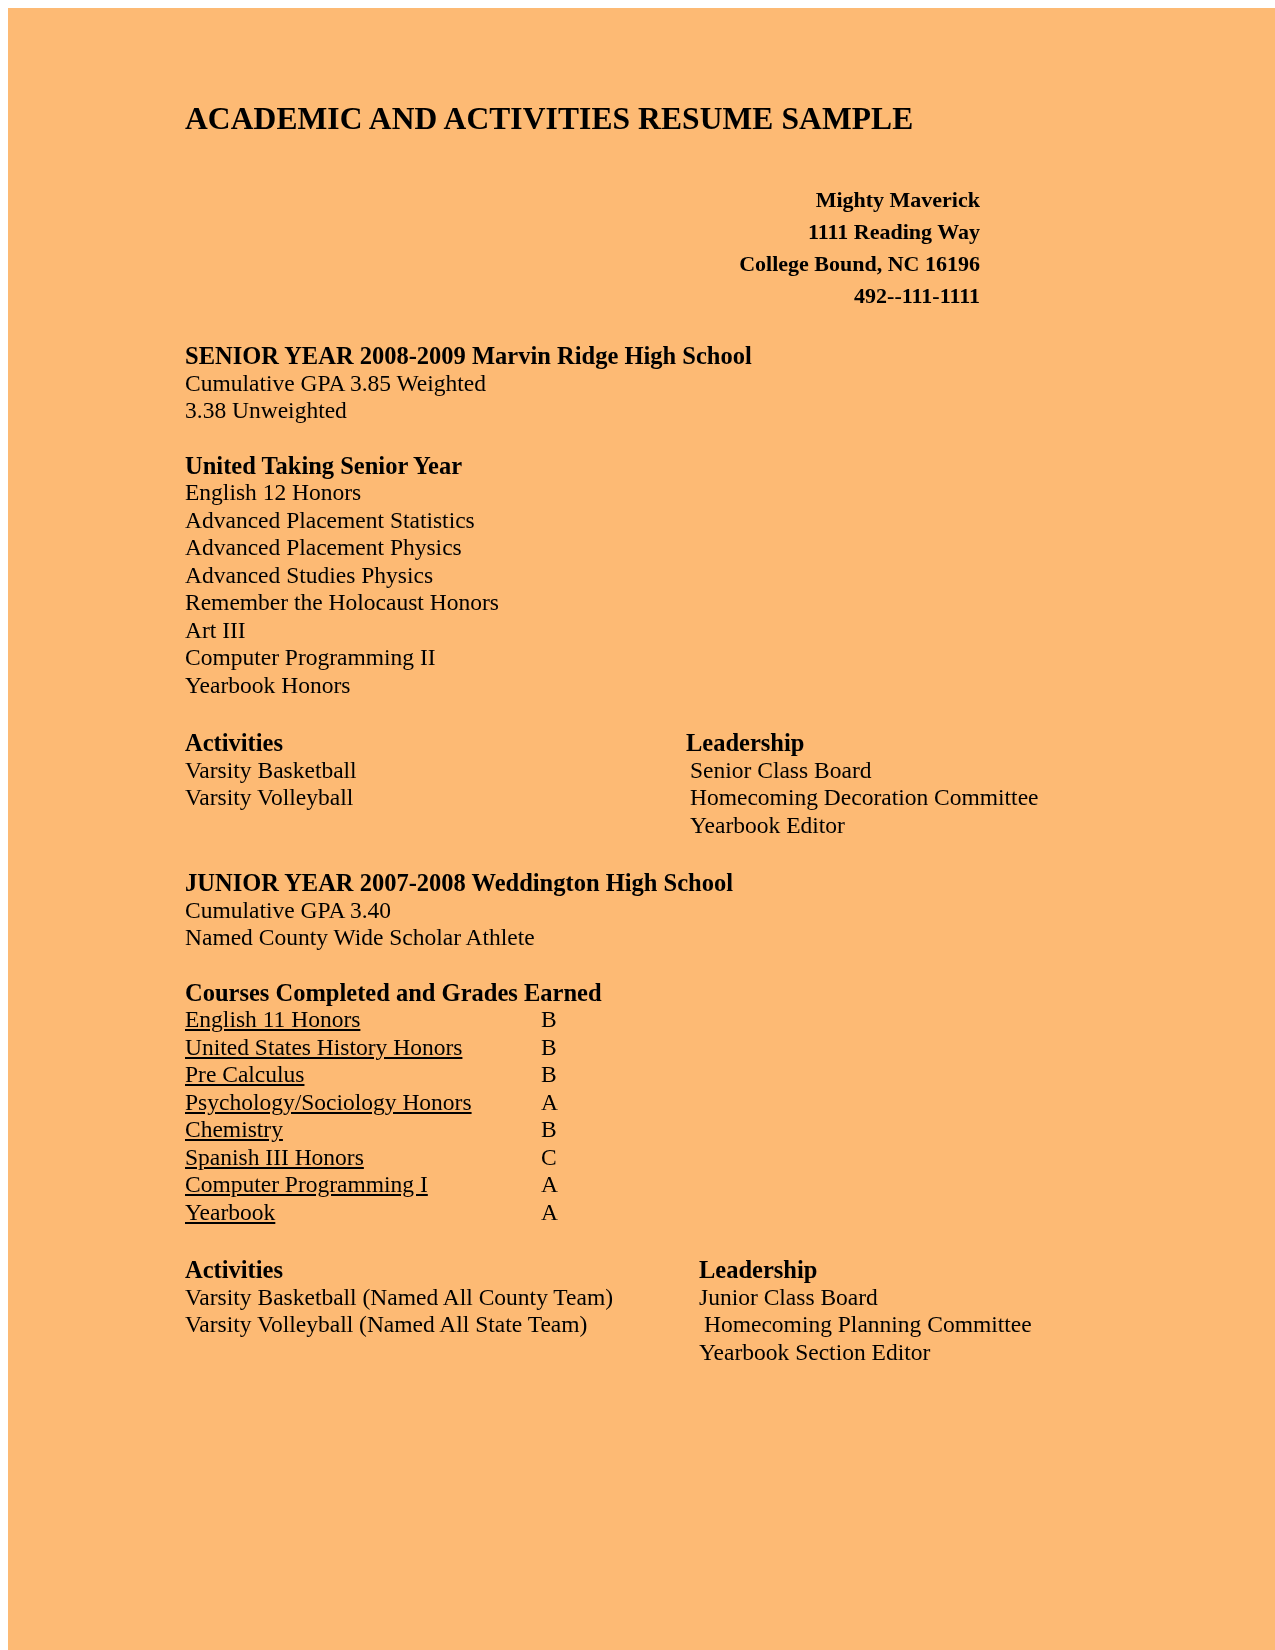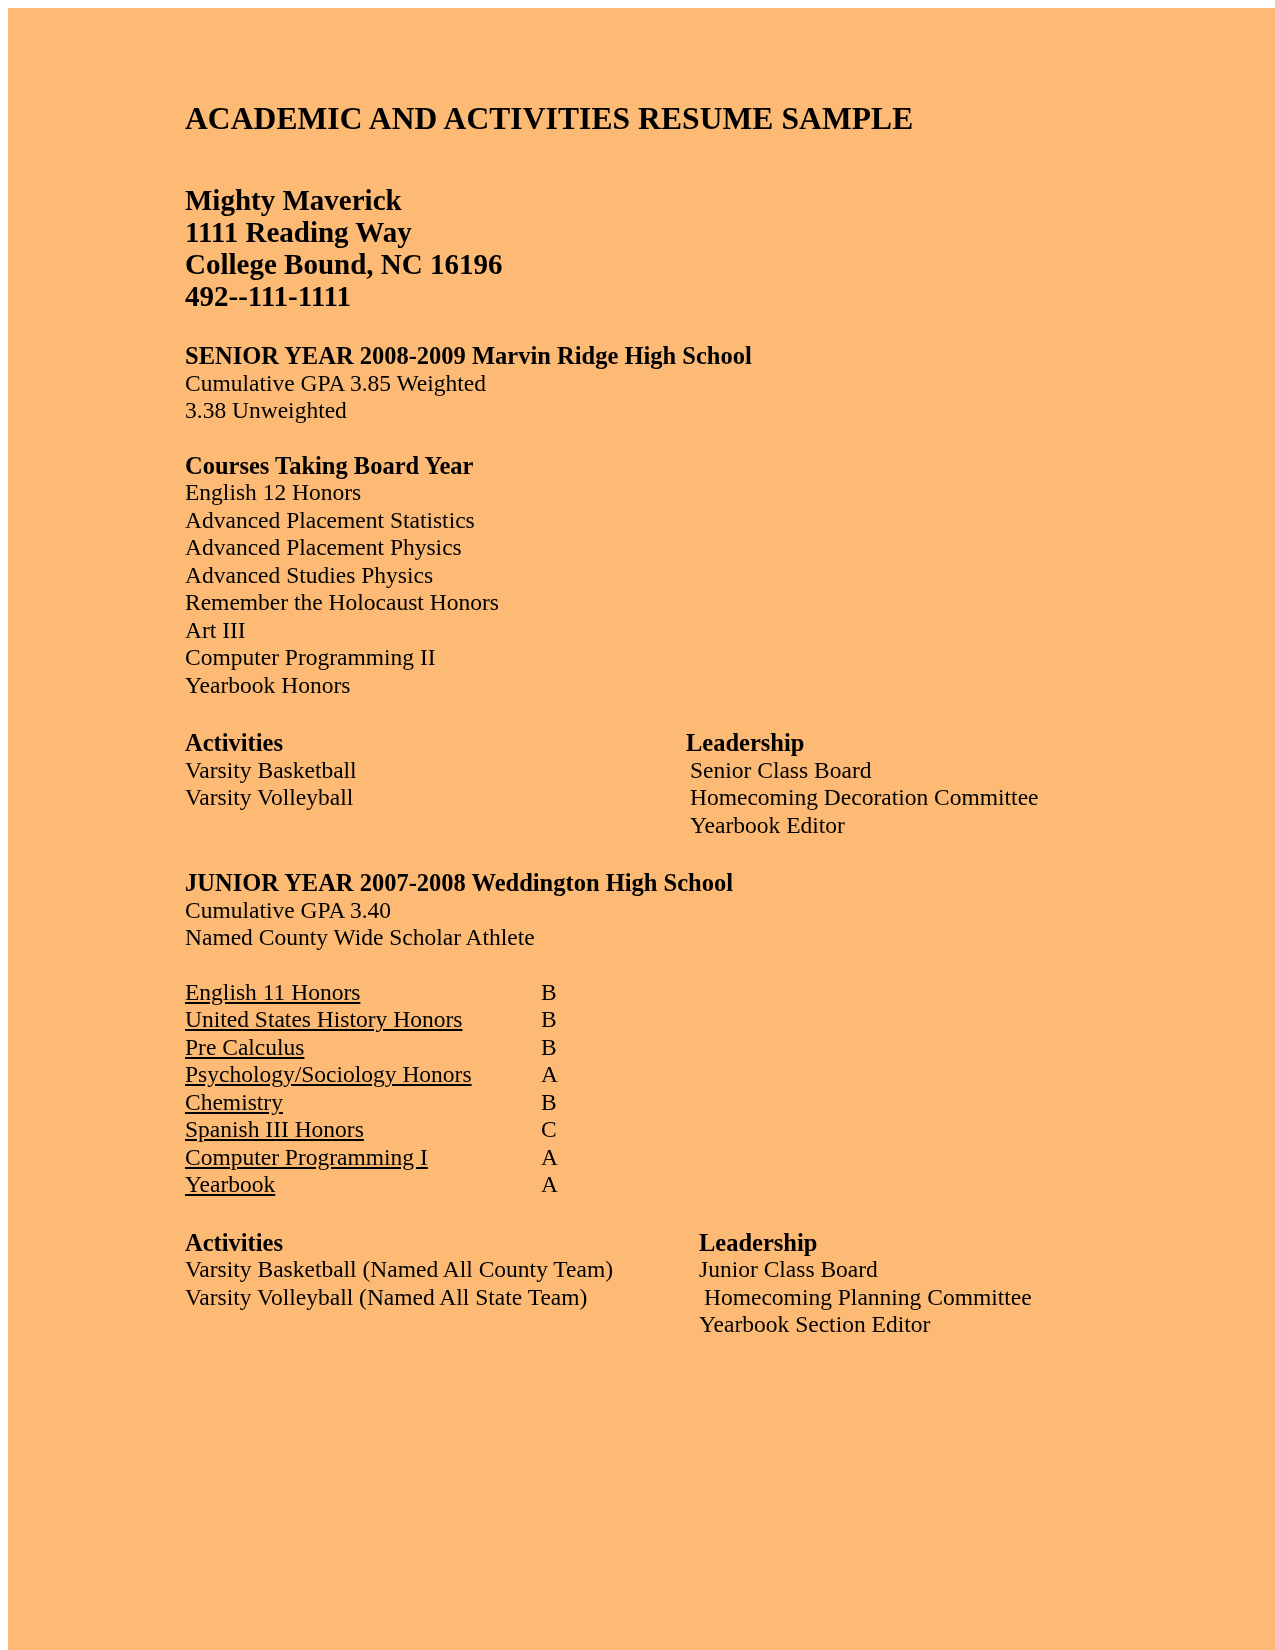--- a/index.html
+++ b/index.html
@@ -43,23 +43,23 @@
     margin: 0;
     padding-top: 95px;
     white-space: nowrap;
   }
 
   
   .contact-block {
     margin: 0;
     padding-top: 49px;
     width: 795px;
-    text-align: left;
+    text-align: right;
     font-weight: bold;
-    font-size: 29px;
+    font-size: 22px;
     line-height: 32.2px;
   }
   .contact-line { display: block; white-space: nowrap; }
 
   
   .section { position: relative; }
 
   .section-heading {
     font-size: 24.5px;
     font-weight: bold;
@@ -118,21 +118,21 @@
 
     <div class="gap-md"></div>
 
     <div class="section">
       <div class="section-heading">SENIOR YEAR 2008-2009 Marvin Ridge High School</div>
       <div class="body-line">Cumulative GPA 3.85 Weighted</div>
       <div class="body-line">3.38 Unweighted</div>
 
       <div class="gap-sm"></div>
 
-      <div class="section-heading">Courses Taking Board Year</div>
+      <div class="section-heading">United Taking Senior Year</div>
       <div class="body-line">English 12 Honors</div>
       <div class="body-line">Advanced Placement Statistics</div>
       <div class="body-line">Advanced Placement Physics</div>
       <div class="body-line">Advanced Studies Physics</div>
       <div class="body-line">Remember the Holocaust Honors</div>
       <div class="body-line">Art III</div>
       <div class="body-line">Computer Programming II</div>
       <div class="body-line">Yearbook Honors</div>
 
       <div class="gap-md"></div>
@@ -154,20 +154,21 @@
 
     <div class="gap-md"></div>
 
     <div class="section">
       <div class="section-heading">JUNIOR YEAR 2007-2008 Weddington High School</div>
       <div class="body-line">Cumulative GPA 3.40</div>
       <div class="body-line">Named County Wide Scholar Athlete</div>
 
       <div class="gap-sm"></div>
 
+      <div class="section-heading">Courses Completed and Grades Earned</div>
 
       <div class="grade-row">
         <span class="grade-name">English 11 Honors</span>
         <span class="grade-mark">B</span>
       </div>
       <div class="grade-row">
         <span class="grade-name">United States History Honors</span>
         <span class="grade-mark">B</span>
       </div>
       <div class="grade-row">

